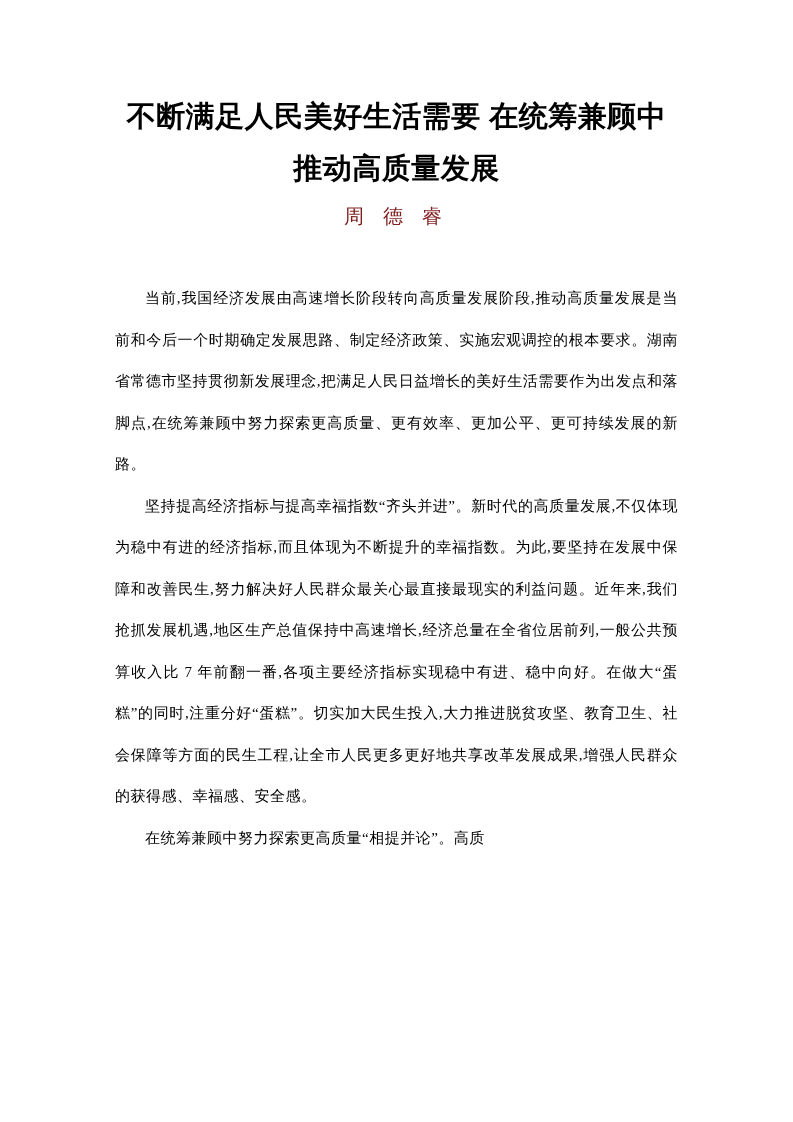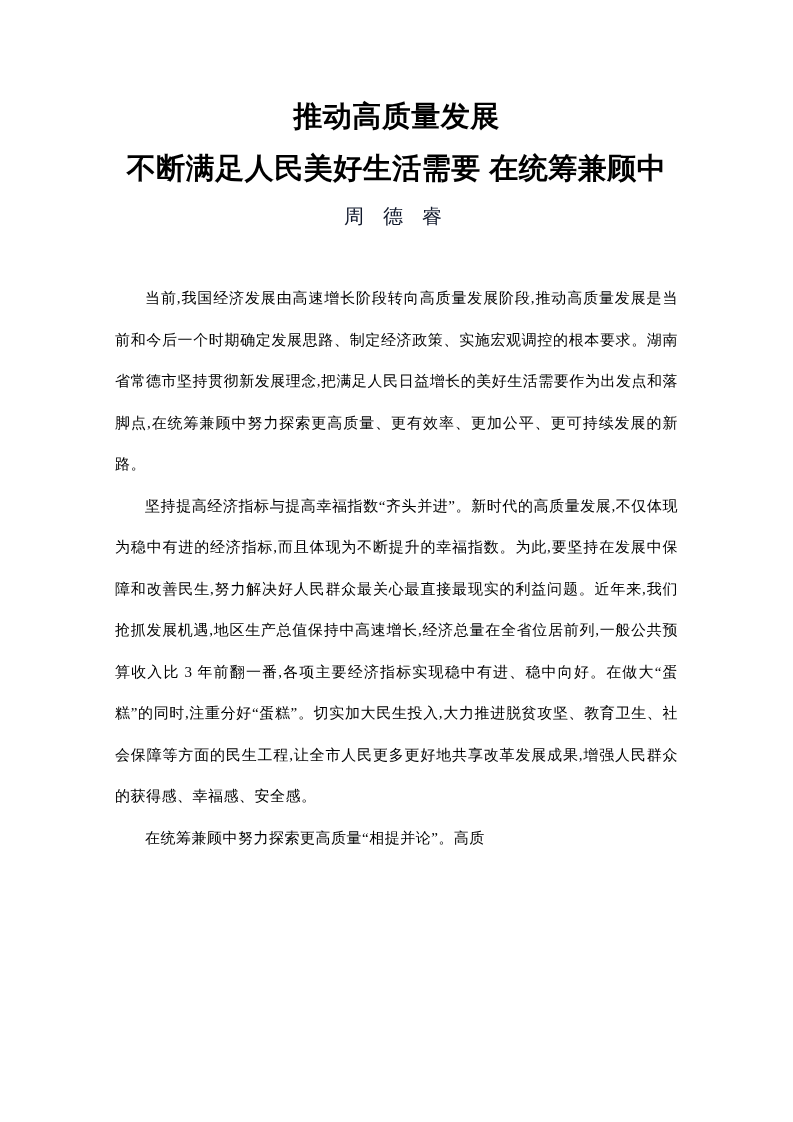--- a/index.html
+++ b/index.html
@@ -30,21 +30,21 @@
   }
   .doc-title .title-line {
     display: block;
   }
   .author {
     font-family: "Liberation Serif", "DejaVu Serif", serif;
     font-size: 20px;
     line-height: 44px;
     letter-spacing: 7px;
     text-align: center;
-    color: #0f172a;
+    color: #7f1d1d;
     margin: 0;
   }
   .body-text {
     margin-top: 40px;
   }
   .body-text p {
     font-family: "Liberation Serif", "DejaVu Serif", serif;
     font-size: 15px;
     line-height: 41.5px;
     letter-spacing: 0.5px;
@@ -55,25 +55,25 @@
     margin: 0;
     padding: 0;
   }
 </style>
 </head>
 <body>
 
 <div class="page">
 
   <h1 class="doc-title">
+    <span class="title-line">不断满足人民美好生活需要 在统筹兼顾中</span>
     <span class="title-line">推动高质量发展</span>
-    <span class="title-line">不断满足人民美好生活需要 在统筹兼顾中</span>
   </h1>
 
   <div class="author">周 德 睿</div>
 
   <div class="body-text">
     <p>当前,我国经济发展由高速增长阶段转向高质量发展阶段,推动高质量发展是当前和今后一个时期确定发展思路、制定经济政策、实施宏观调控的根本要求。湖南省常德市坚持贯彻新发展理念,把满足人民日益增长的美好生活需要作为出发点和落脚点,在统筹兼顾中努力探索更高质量、更有效率、更加公平、更可持续发展的新路。</p>
-    <p>坚持提高经济指标与提高幸福指数“齐头并进”。新时代的高质量发展,不仅体现为稳中有进的经济指标,而且体现为不断提升的幸福指数。为此,要坚持在发展中保障和改善民生,努力解决好人民群众最关心最直接最现实的利益问题。近年来,我们抢抓发展机遇,地区生产总值保持中高速增长,经济总量在全省位居前列,一般公共预算收入比 3 年前翻一番,各项主要经济指标实现稳中有进、稳中向好。在做大“蛋糕”的同时,注重分好“蛋糕”。切实加大民生投入,大力推进脱贫攻坚、教育卫生、社会保障等方面的民生工程,让全市人民更多更好地共享改革发展成果,增强人民群众的获得感、幸福感、安全感。</p>
+    <p>坚持提高经济指标与提高幸福指数“齐头并进”。新时代的高质量发展,不仅体现为稳中有进的经济指标,而且体现为不断提升的幸福指数。为此,要坚持在发展中保障和改善民生,努力解决好人民群众最关心最直接最现实的利益问题。近年来,我们抢抓发展机遇,地区生产总值保持中高速增长,经济总量在全省位居前列,一般公共预算收入比 7 年前翻一番,各项主要经济指标实现稳中有进、稳中向好。在做大“蛋糕”的同时,注重分好“蛋糕”。切实加大民生投入,大力推进脱贫攻坚、教育卫生、社会保障等方面的民生工程,让全市人民更多更好地共享改革发展成果,增强人民群众的获得感、幸福感、安全感。</p>
     <p>在统筹兼顾中努力探索更高质量“相提并论”。高质</p>
   </div>
 
 </div>
 
 </body></html>

